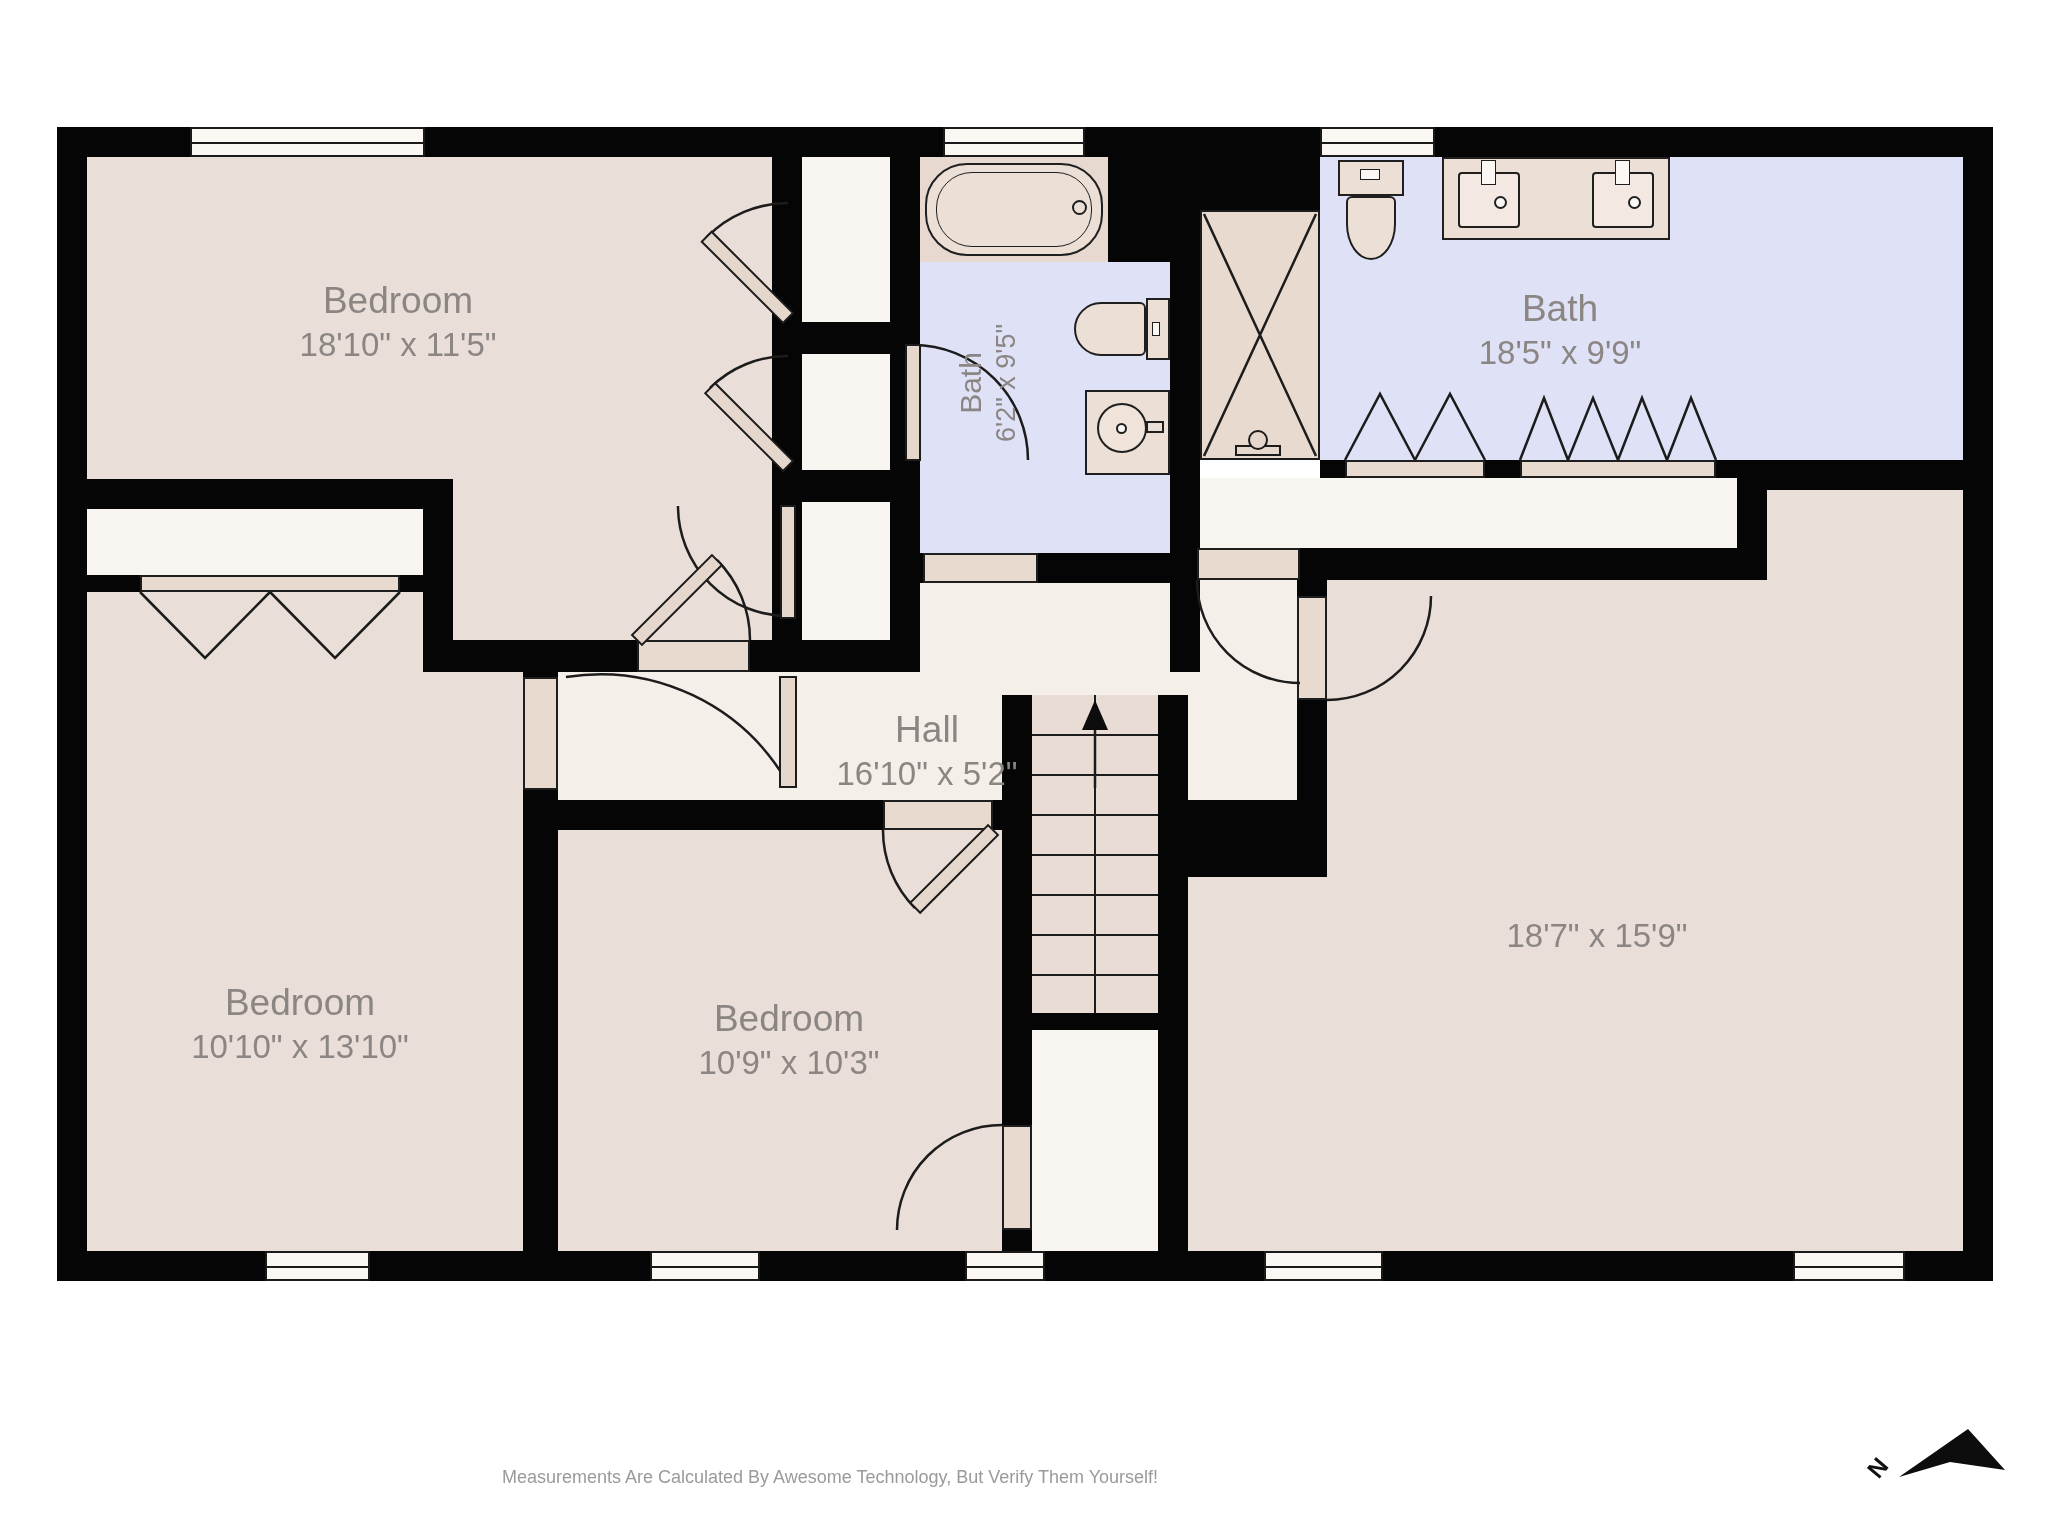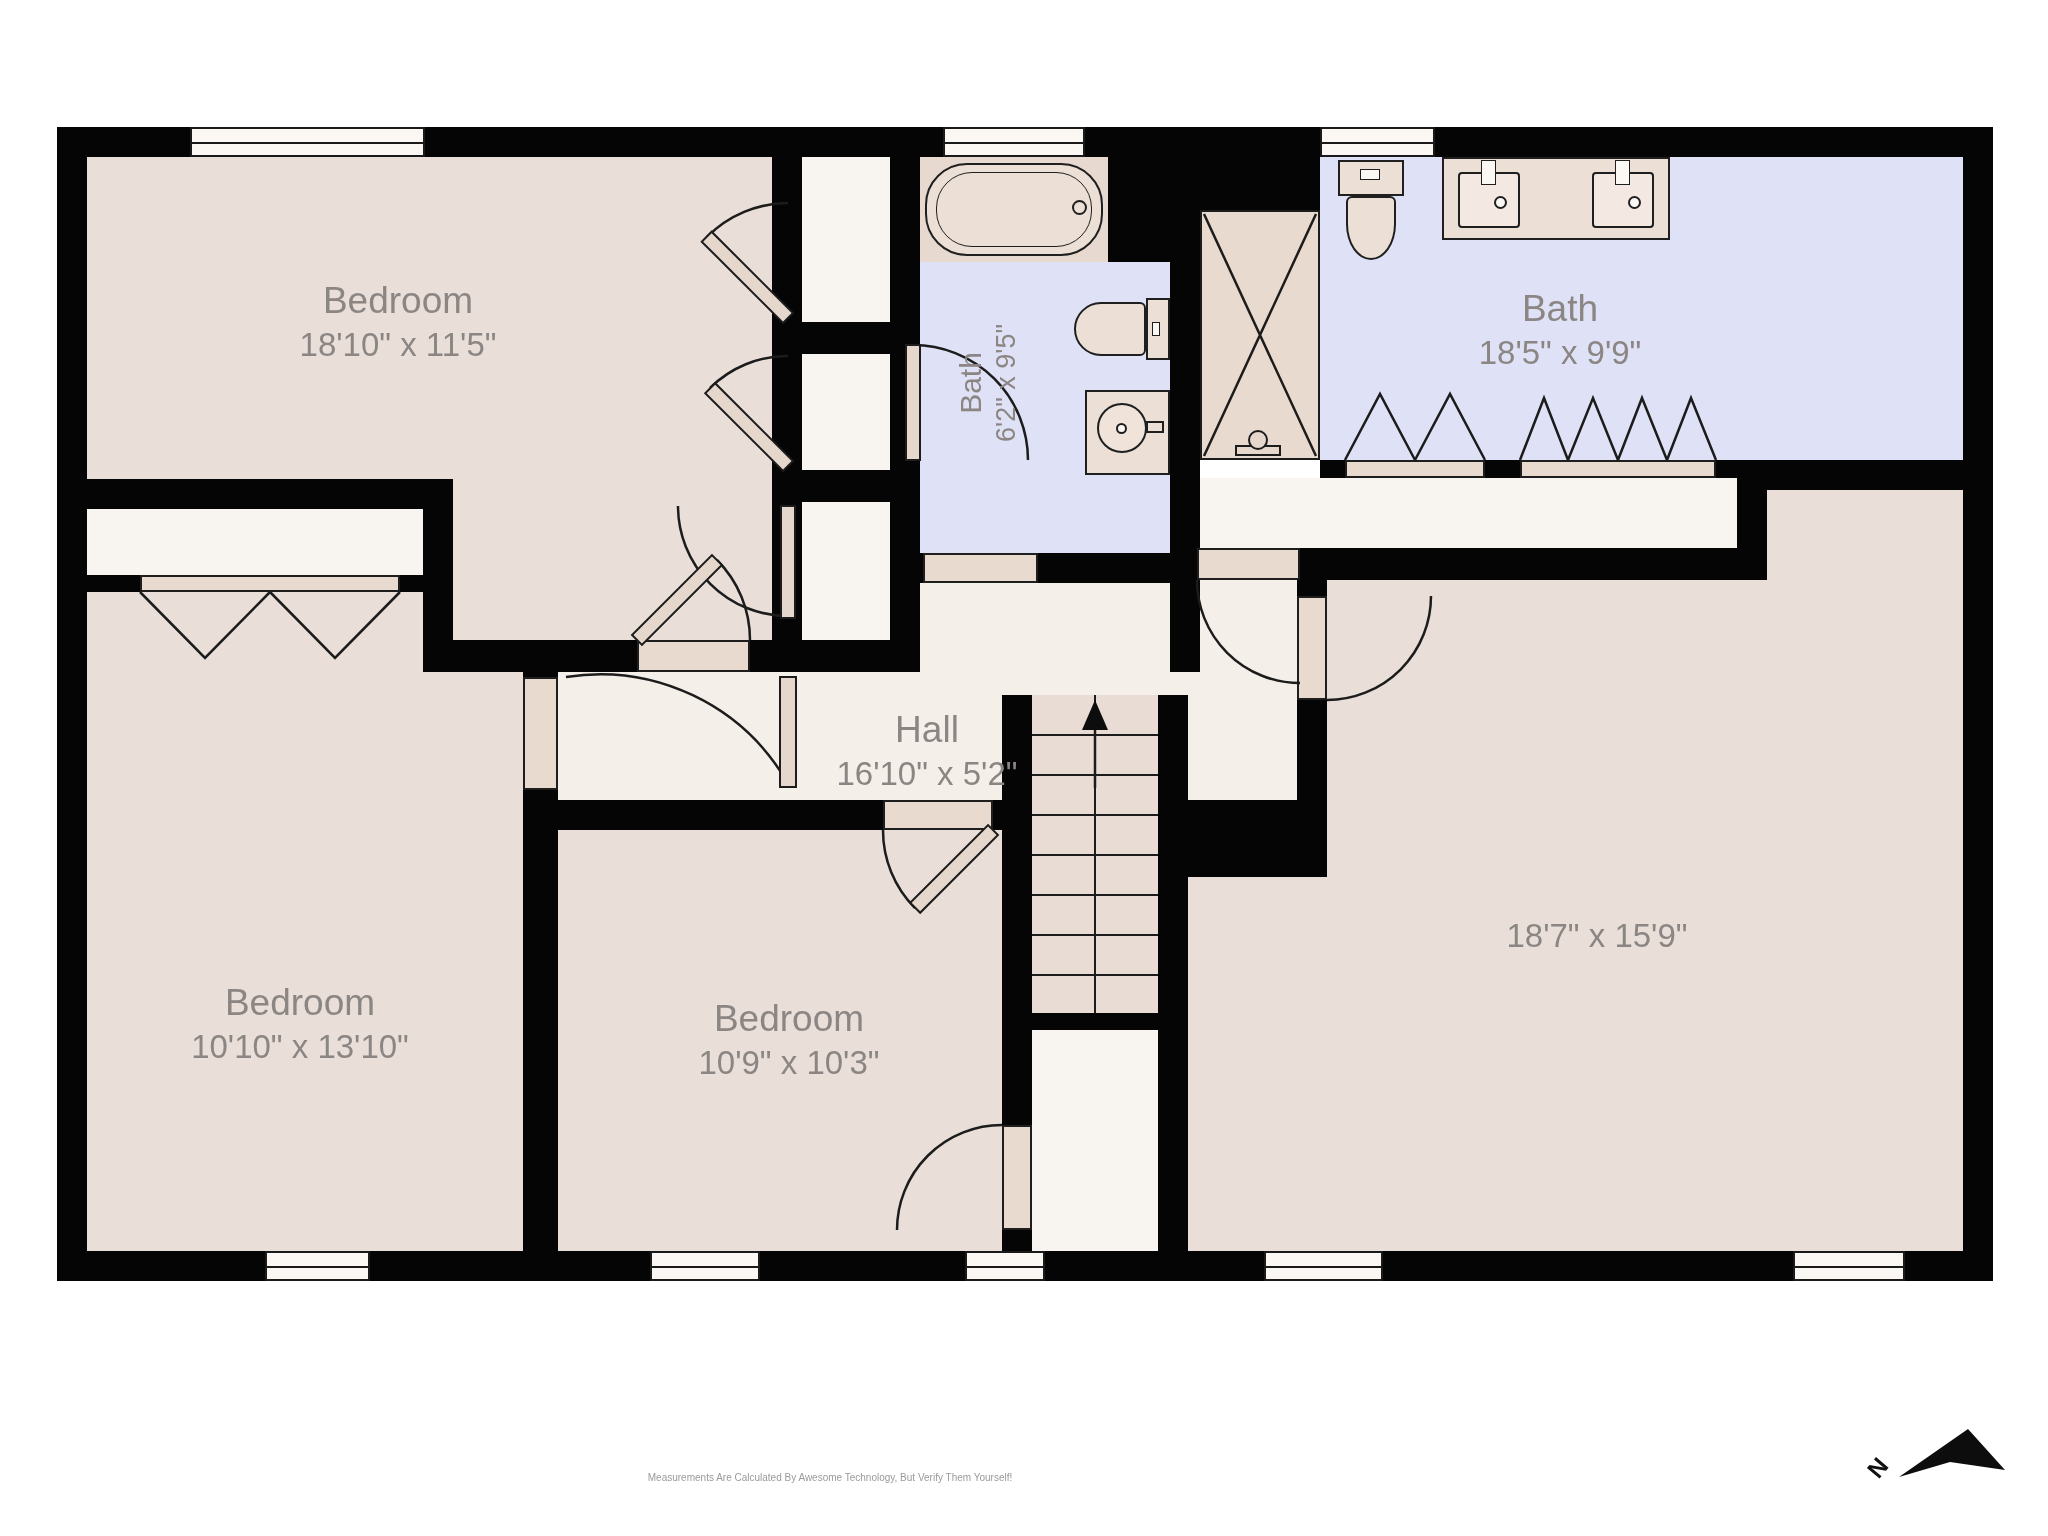--- a/index.html
+++ b/index.html
@@ -12,21 +12,21 @@
   .win i{position:absolute;left:0;right:0;top:50%;height:0;border-top:2px solid #1a1a1a;display:block;}
   .fx{background:#ecdfd6;border:2px solid #1f1f1f;}
   .lbl{position:absolute;color:#8b8683;text-align:center;transform:translate(-50%,-50%);
        white-space:nowrap;line-height:1.25;}
   .lbl .nm{font-size:37px;display:block;}
   .lbl .dm{font-size:33px;display:block;}
   .lbl-sm .nm{font-size:30px;}
   .lbl-sm .dm{font-size:27px;}
   #svg-overlay{position:absolute;left:0;top:0;}
   #footer-note{position:absolute;left:830px;top:1477px;transform:translate(-50%,-50%);
-       font-size:10px;color:#9a9a9a;white-space:nowrap;}
+       font-size:18px;color:#9a9a9a;white-space:nowrap;}
   #compass-n{position:absolute;left:1878px;top:1468px;transform:translate(-50%,-50%) rotate(-50deg);
        font-size:24px;font-weight:700;color:#111;}
 </style>
 </head>
 <body>
 
 <div id="canvas">
 
   <div class="f" style="left:87px;top:157px;width:685px;height:322px;background:#e9ded8;"></div>
   <div class="f" style="left:453px;top:479px;width:319px;height:161px;background:#e9ded8;"></div>

